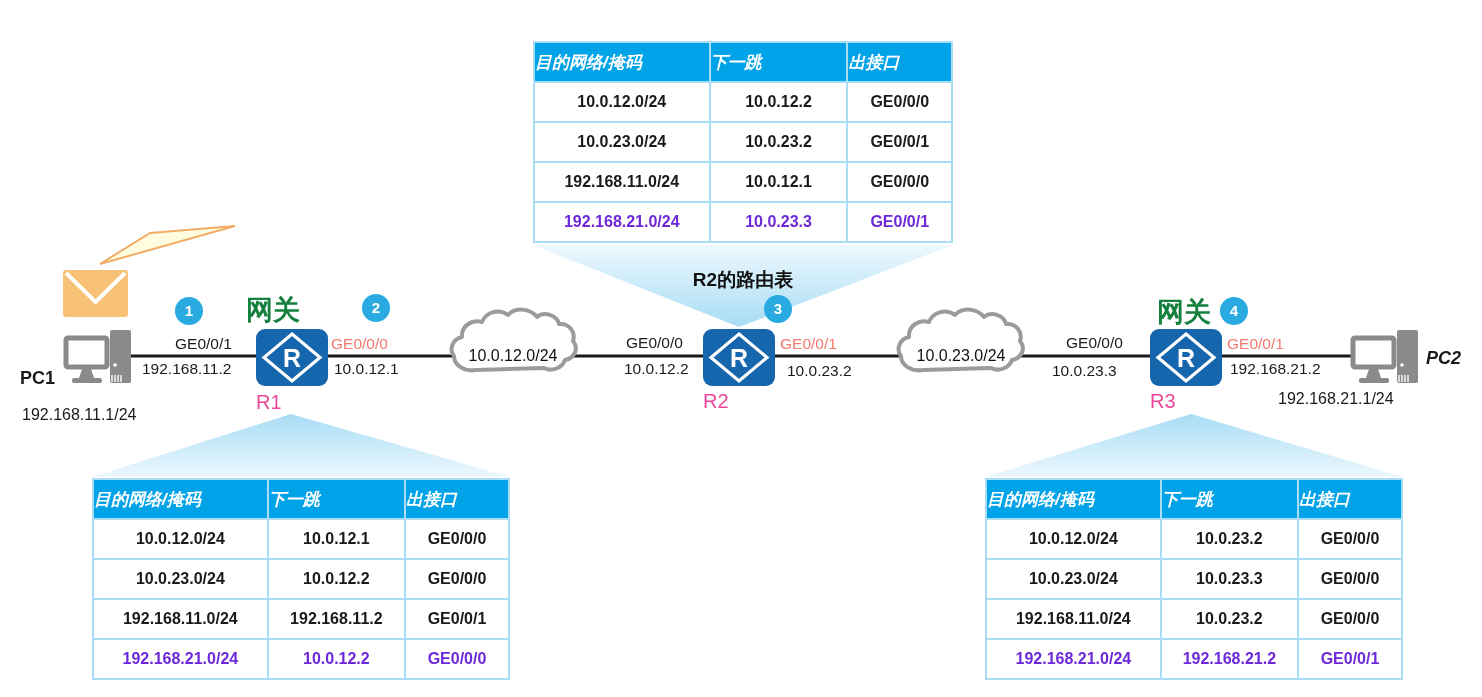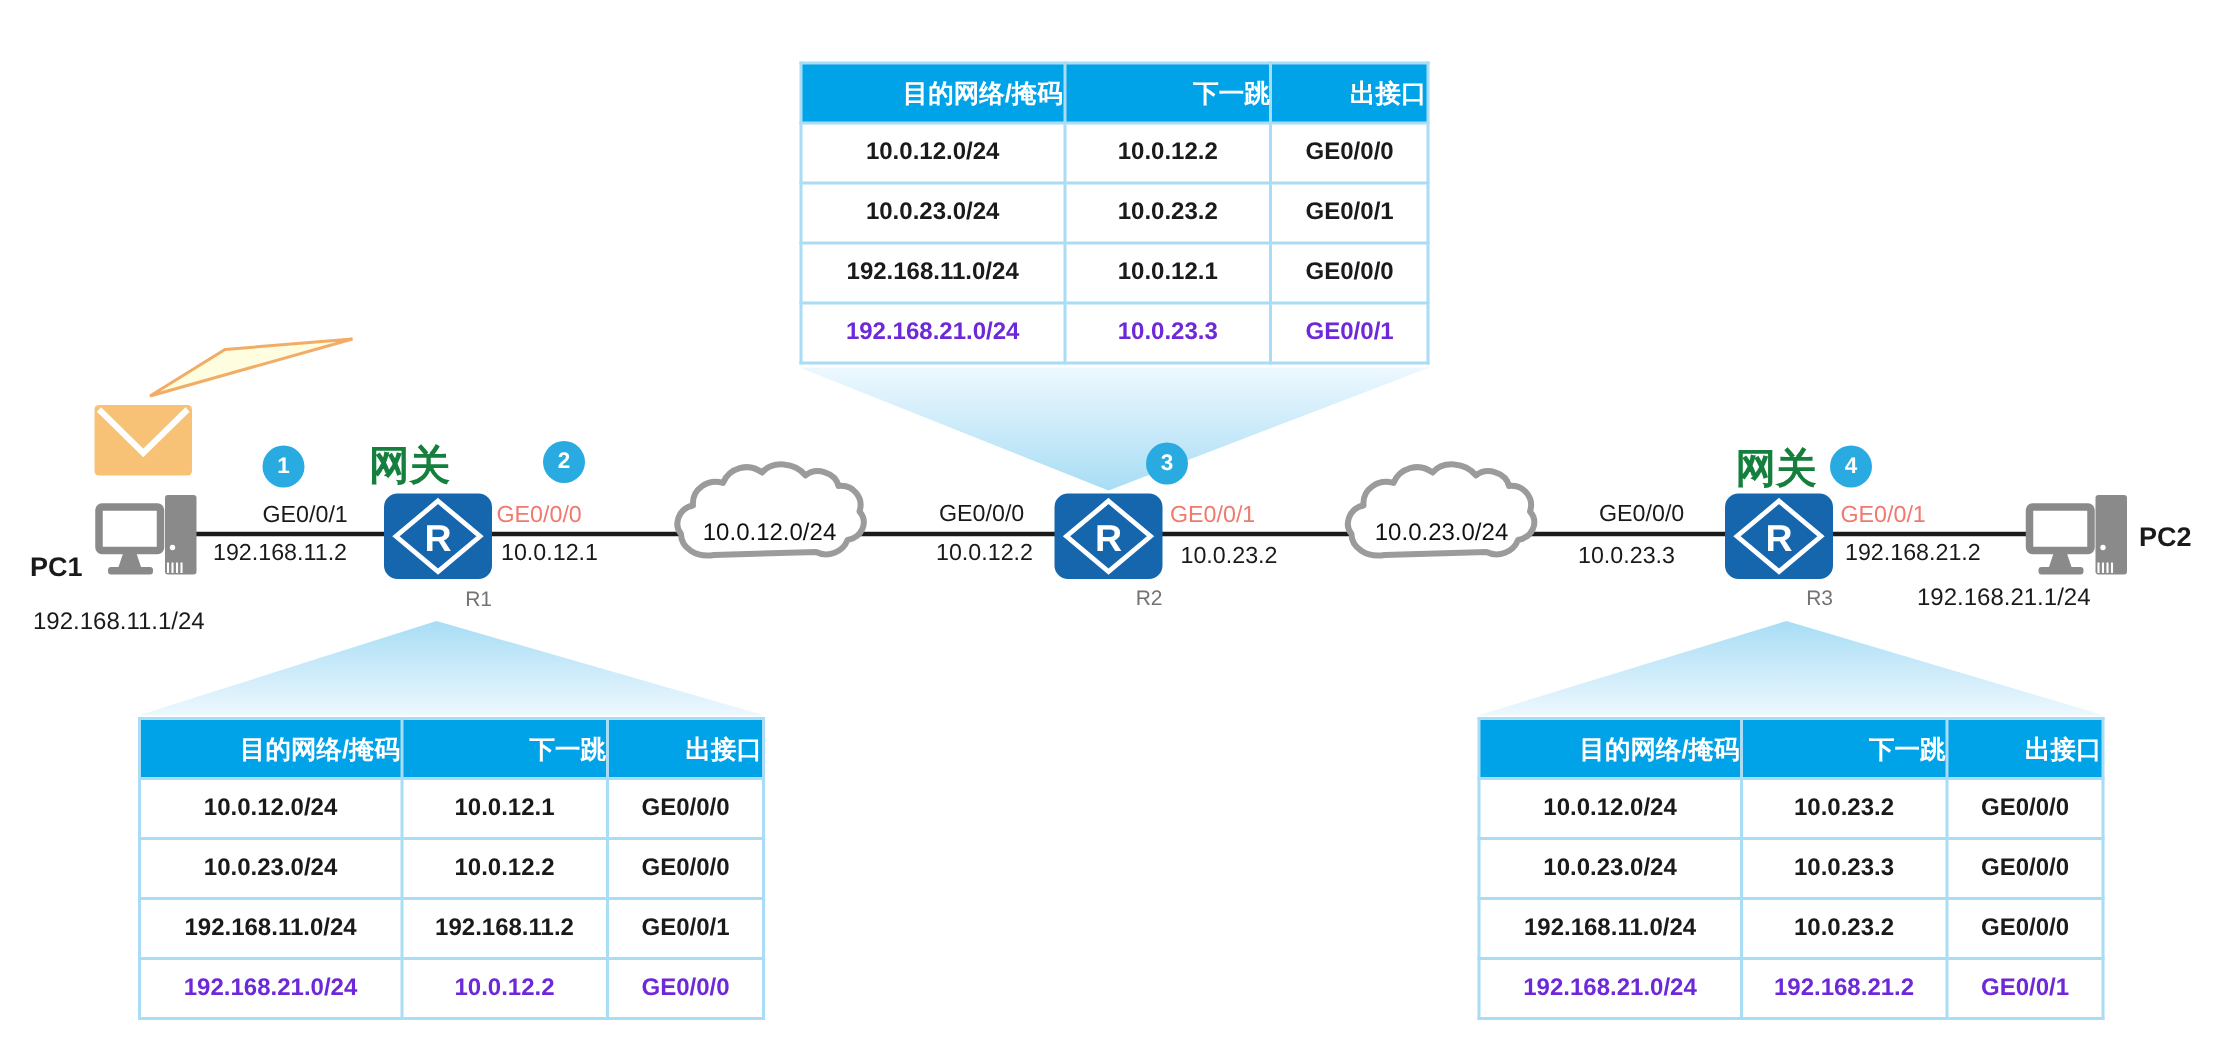--- a/index.html
+++ b/index.html
@@ -4,21 +4,21 @@
 <style>
   * { margin:0; padding:0; box-sizing:border-box; }
   body { background:#fff; font-family:"Liberation Sans", sans-serif; }
   .canvas { position:relative; width:1482px; height:697px; background:#fff; overflow:hidden; }
   svg.bg { position:absolute; left:0; top:0; z-index:1; }
 
   
   .rt { position:absolute; z-index:4; }
   .rt table { border-collapse:collapse; width:100%; table-layout:fixed; }
   .rt th { background:#00A2E8; color:#fff; font-size:17px; font-weight:bold;
-           height:40px; border:2px solid #A9DCF5; text-align:right; }
+           height:40px; border:2px solid #A9DCF5; text-align:left;font-style:italic; }
   .rt td { background:#fff; color:#1a1a1a; font-size:16px; font-weight:bold;
            height:40px; border:2px solid #A9DCF5; text-align:center; }
   .rt tr.hl td { color:#6d28d9; }
 
   .rt-title { position:absolute; z-index:4; width:220px; text-align:center;
               font-size:19px; font-weight:600; color:#111; }
 
   
   .step { position:absolute; z-index:6; width:28px; height:28px; border-radius:50%;
           background:#29ABE2; color:#fff; font-size:15px; font-weight:bold;
@@ -29,22 +29,22 @@
             background:#1566AD; border-radius:9px; }
   .router svg { display:block; }
 
   
   .pc { position:absolute; z-index:5; width:70px; height:56px; }
 
   
   .lbl { position:absolute; z-index:6; color:#1a1a1a; font-size:15.5px; white-space:nowrap; }
   .lbl.red { color:#F07A6E; }
   .lbl.bold { font-weight:bold; font-size:18px; }
-  .devname { position:absolute; z-index:6; width:72px; text-align:right;
-             font-size:14px; color:#737373; }
+  .devname { position:absolute; z-index:6; width:72px; text-align:left;
+             font-size:20px; color:#ec4899; }
   .gw { position:absolute; z-index:6; font-size:27px; font-weight:bold; color:#15803d; white-space:nowrap; }
   .cloud-lbl { position:absolute; z-index:6; text-align:center; font-size:16px; color:#111; }
 
   
   .bubble { position:absolute; z-index:5; left:35px; top:163px; width:223px; height:90px;
             background:#FFFDE0; border:2px solid #F2AC66; border-radius:50%;
             text-align:center; padding-top:15px; }
   .bubble .l1 { font-size:19px; font-weight:600; color:#111; }
   .bubble .l2 { font-size:19px; color:#111; margin-top:6px; }
 </style>
@@ -121,20 +121,21 @@
           <td>GE0/0/0</td>
         </tr>
         <tr class="hl">
           <td>192.168.21.0/24</td>
           <td>10.0.23.3</td>
           <td>GE0/0/1</td>
         </tr>
       </tbody>
     </table>
   </div>
+  <div class="rt-title" style="left:633px; top:267px;">R2的路由表</div>
 
   <div class="rt" style="left:92px; top:478px; width:418px;">
     <table>
       <colgroup>
           <col style="width:42%">
           <col style="width:33%">
           <col style="width:25%">
         </colgroup>
       <thead>
         <tr>
@@ -265,21 +266,21 @@
       <rect x="9" y="48" width="30" height="5" rx="2"></rect>
     </g>
     <circle cx="52" cy="35" r="1.8" fill="#fff"></circle>
     <g stroke="#fff" stroke-width="1.4">
       <line x1="49" y1="45" x2="49" y2="52"></line>
         <line x1="52" y1="45" x2="52" y2="52"></line>
       <line x1="55" y1="45" x2="55" y2="52"></line>
         <line x1="58" y1="45" x2="58" y2="52"></line>
     </g>
   </svg>
-  <div class="lbl bold" style="left:1426px; top:348px;">PC2</div>
+  <div class="lbl bold" style="left:1426px; top:348px;font-style:italic;">PC2</div>
   <div class="lbl" style="left:1278px; top:390px; font-size:16px;">192.168.21.1/24</div>
 
   <div class="lbl" style="left:175px; top:335px;">GE0/0/1</div>
   <div class="lbl" style="left:142px; top:360px;">192.168.11.2</div>
 
   <div class="lbl red" style="left:331px; top:335px;">GE0/0/0</div>
   <div class="lbl" style="left:334px; top:360px;">10.0.12.1</div>
 
   <div class="lbl" style="left:626px; top:334px;">GE0/0/0</div>
   <div class="lbl" style="left:624px; top:360px;">10.0.12.2</div>

